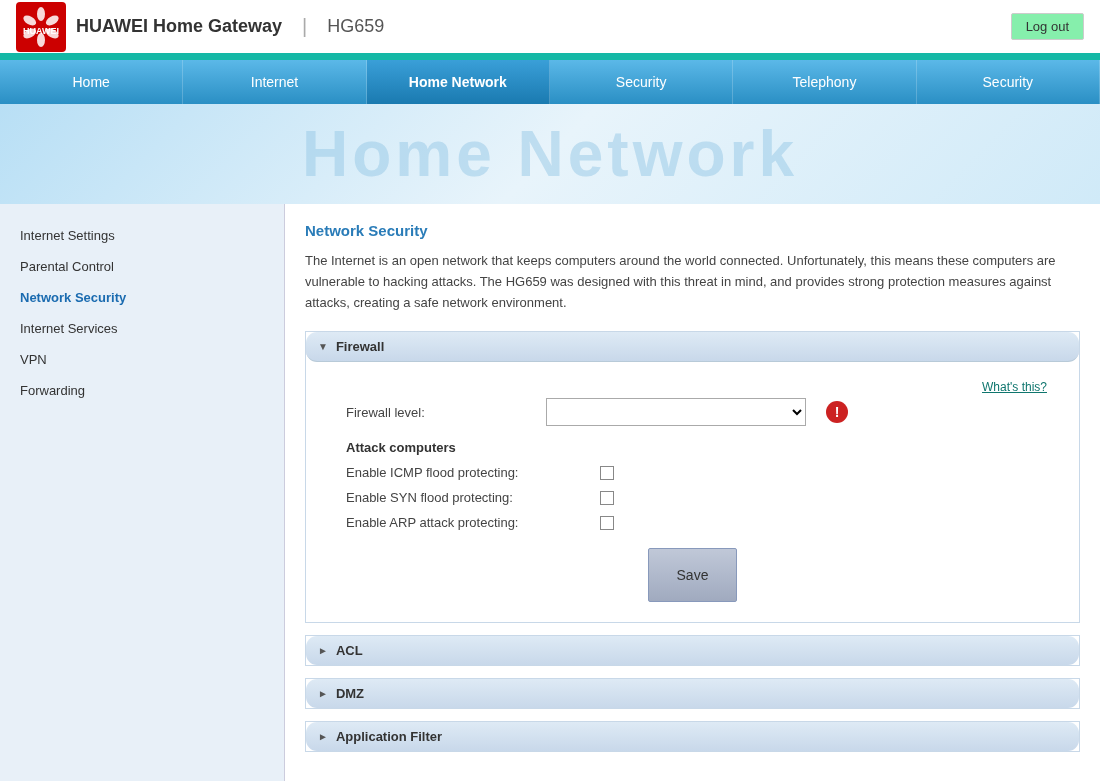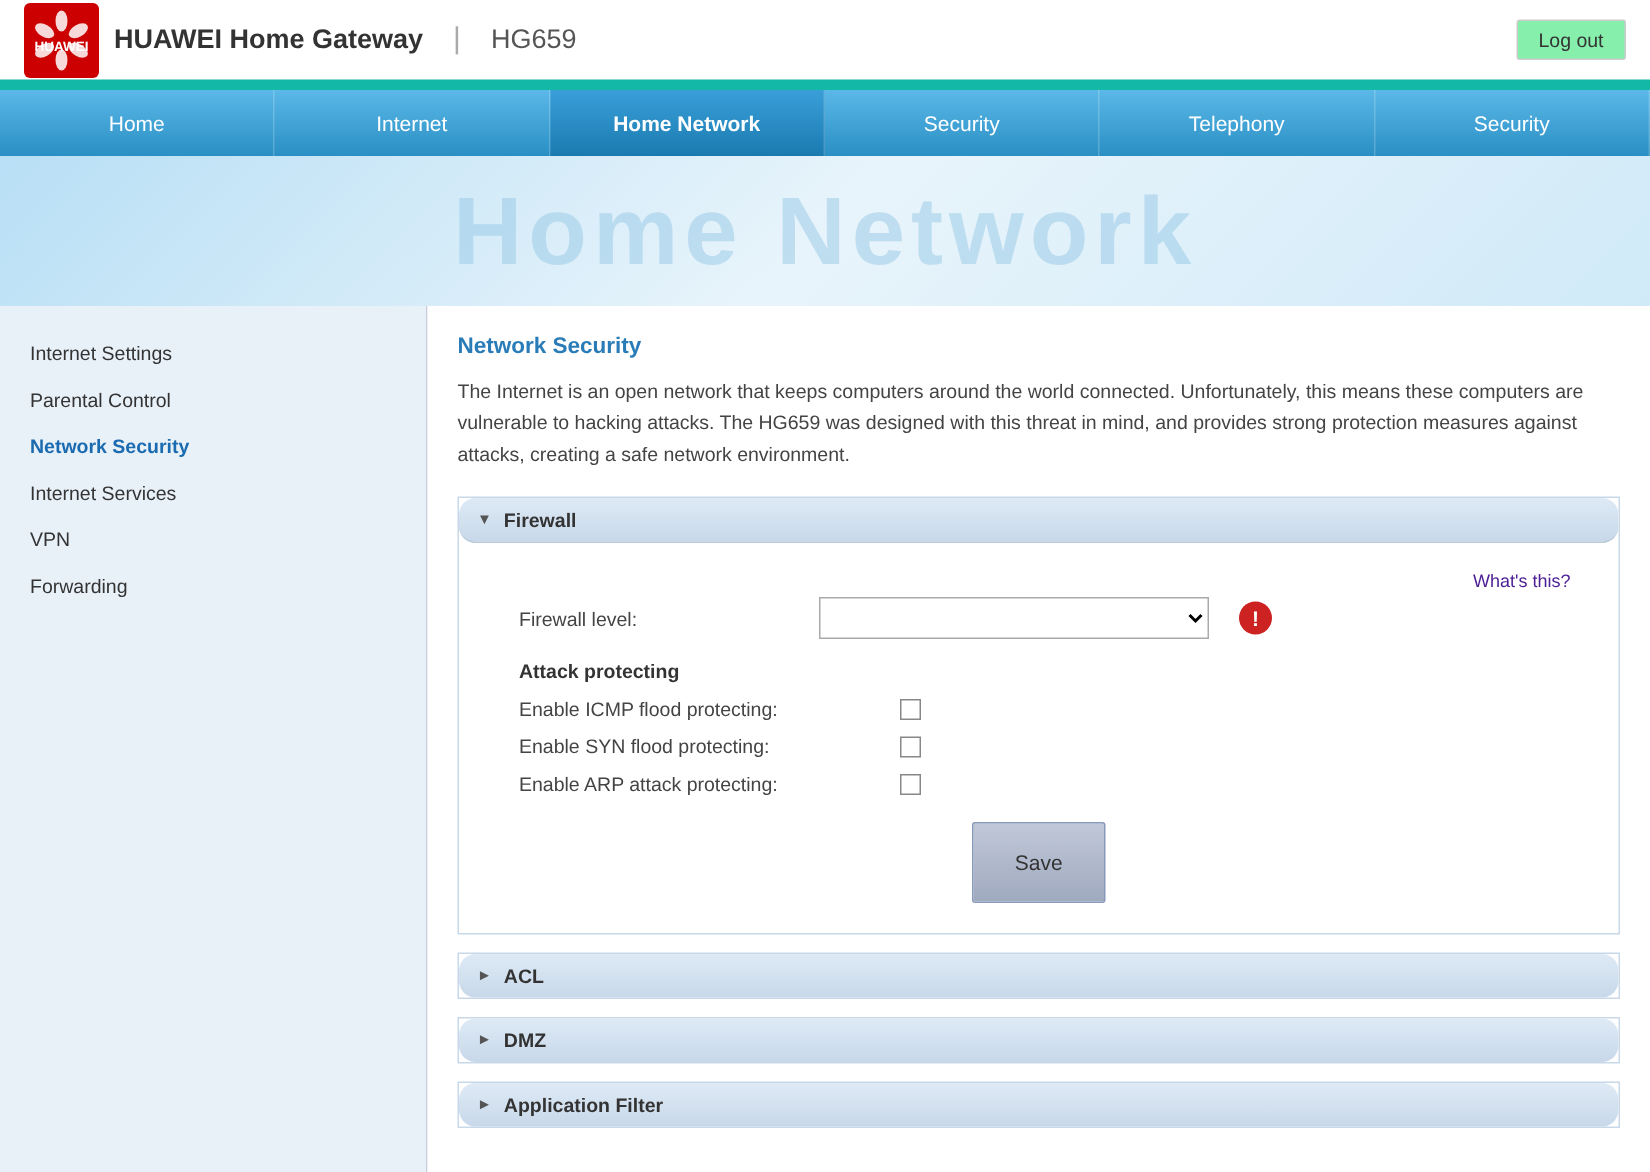--- a/index.html
+++ b/index.html
@@ -164,22 +164,23 @@
     .arrow-down::before { content: '▼'; }
     .arrow-right::before { content: '►'; }
 
     
     .section-body {
       padding: 14px 20px 20px 20px;
     }
     .whats-this {
       text-align: right;
       font-size: 12px;
-      color: #4c1d95;
-      cursor: pointer;
+      color: #0f766e;
+      cursor: pointer;
+      text-decoration: underline;
       padding: 4px 12px 4px 0;
     }
 
     .form-row {
       display: flex;
       align-items: center;
       margin-bottom: 12px;
     }
     .form-label {
       width: 220px;
@@ -318,21 +319,21 @@
         <div class="whats-this">What's this?</div>
 
         <div class="form-row">
           <span class="form-label">Firewall level:</span>
           <select class="firewall-select">
           </select>
           <span class="error-icon">!</span>
         </div>
 
         <div class="attack-section">
-          <div class="attack-title">Attack protecting</div>
+          <div class="attack-title">Attack computers</div>
 
           <div class="checkbox-row">
             <span class="checkbox-label">Enable ICMP flood protecting:</span>
             <span class="chk"></span>
           </div>
 
           <div class="checkbox-row">
             <span class="checkbox-label">Enable SYN flood protecting:</span>
             <span class="chk"></span>
           </div>

